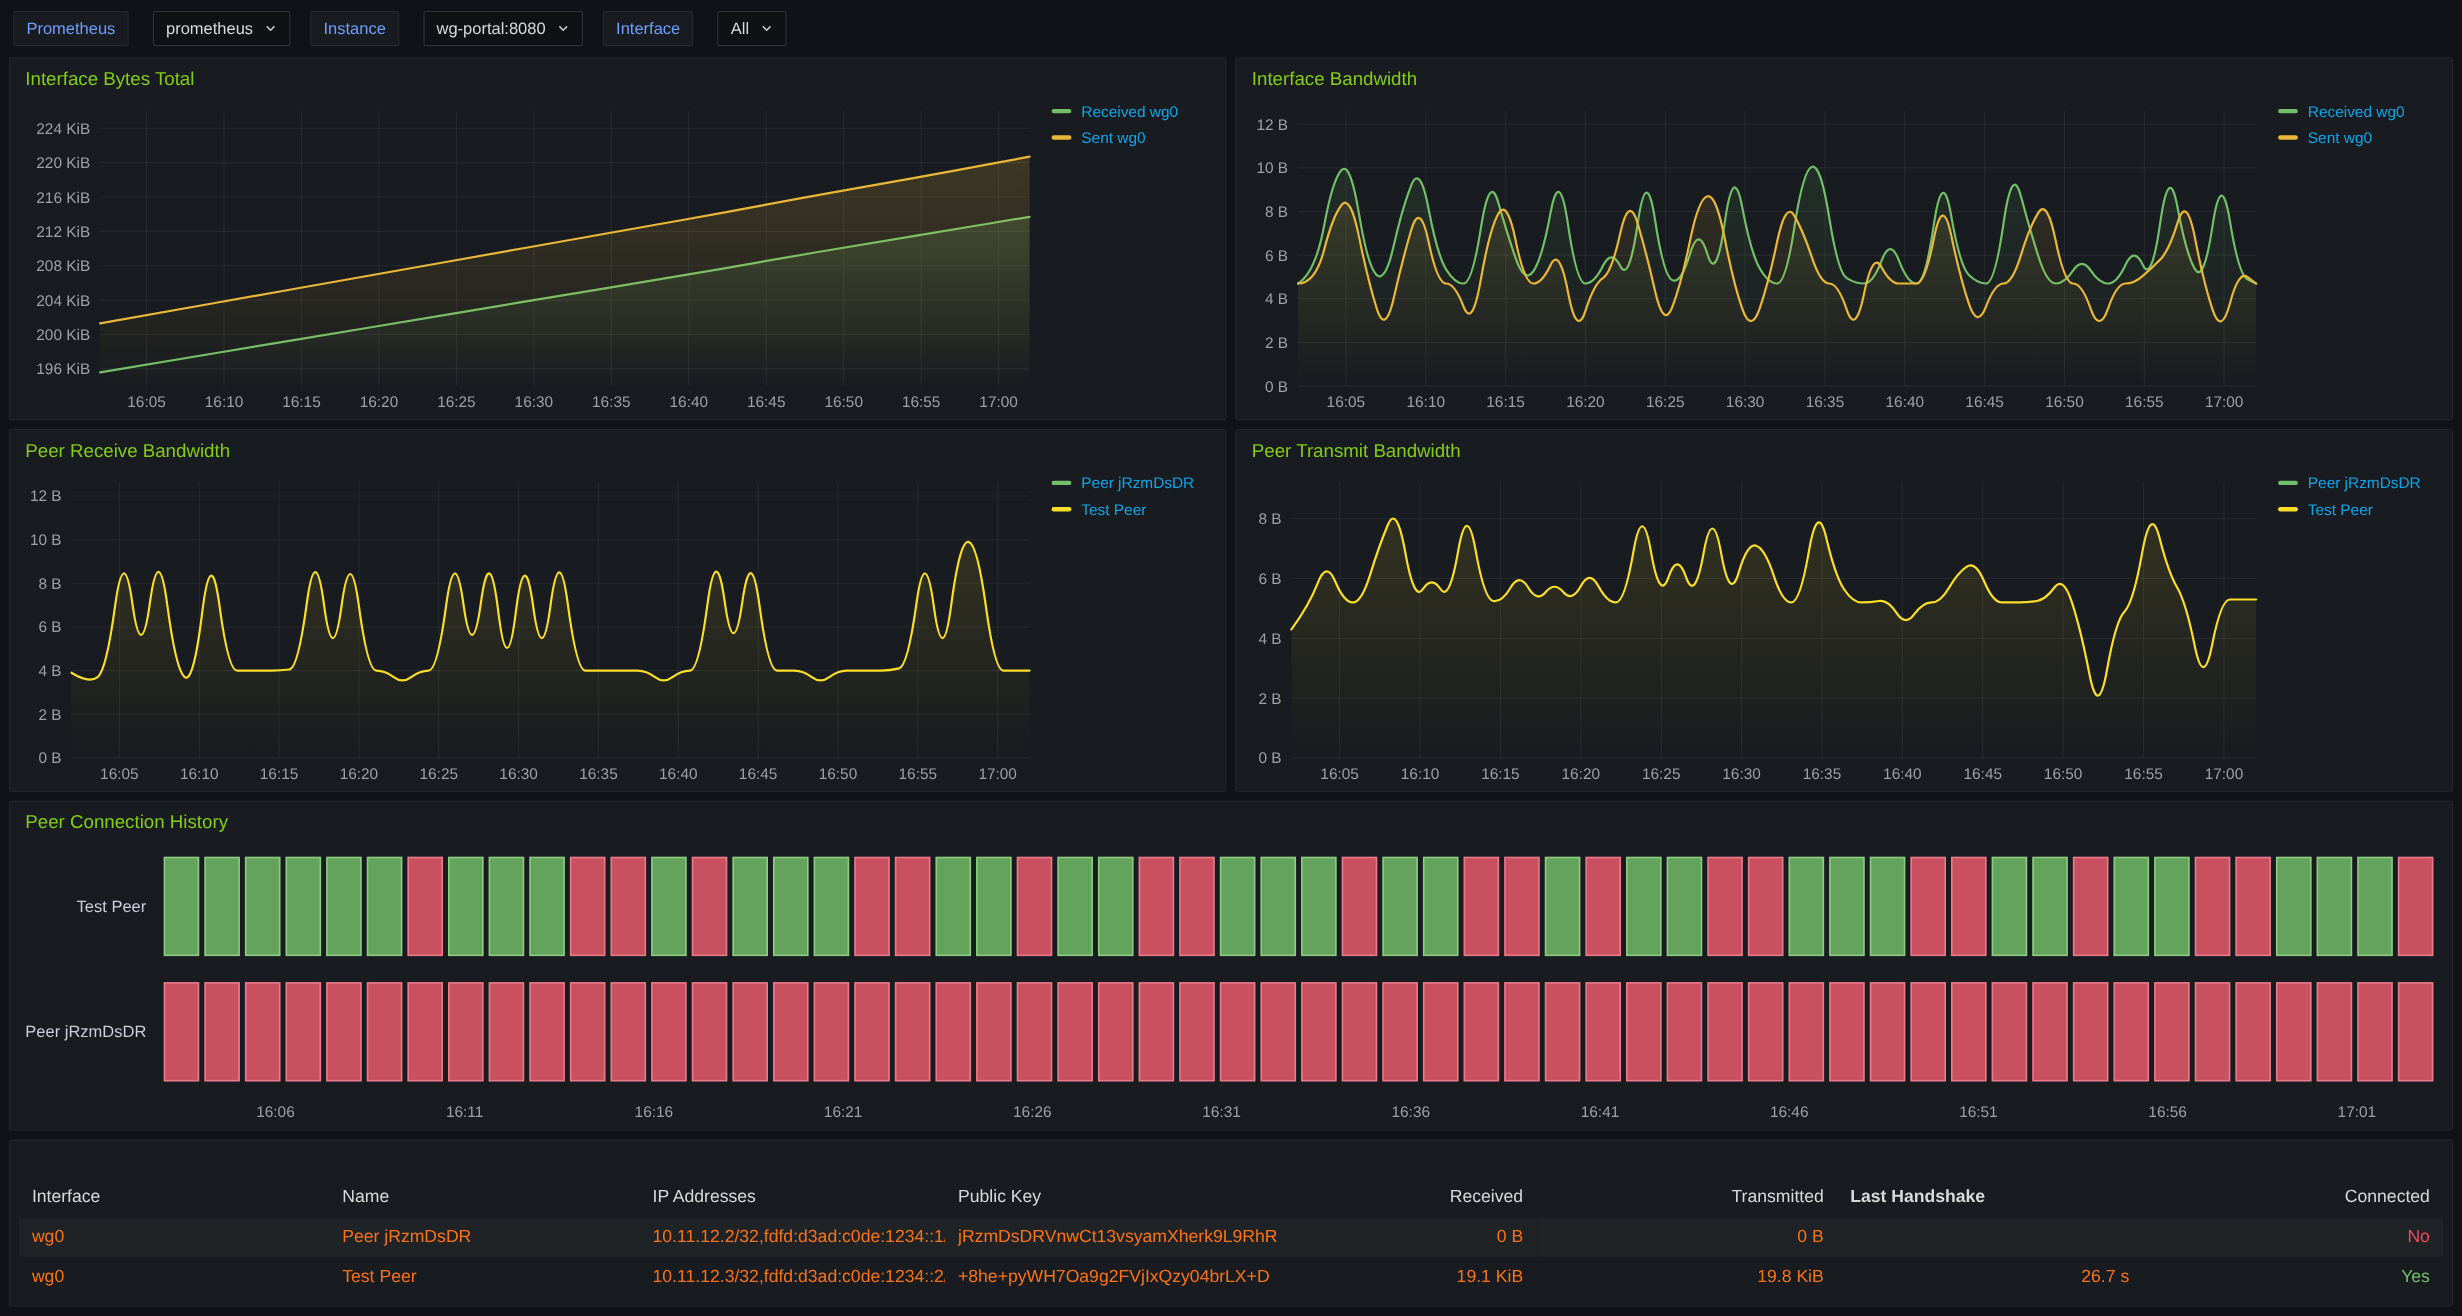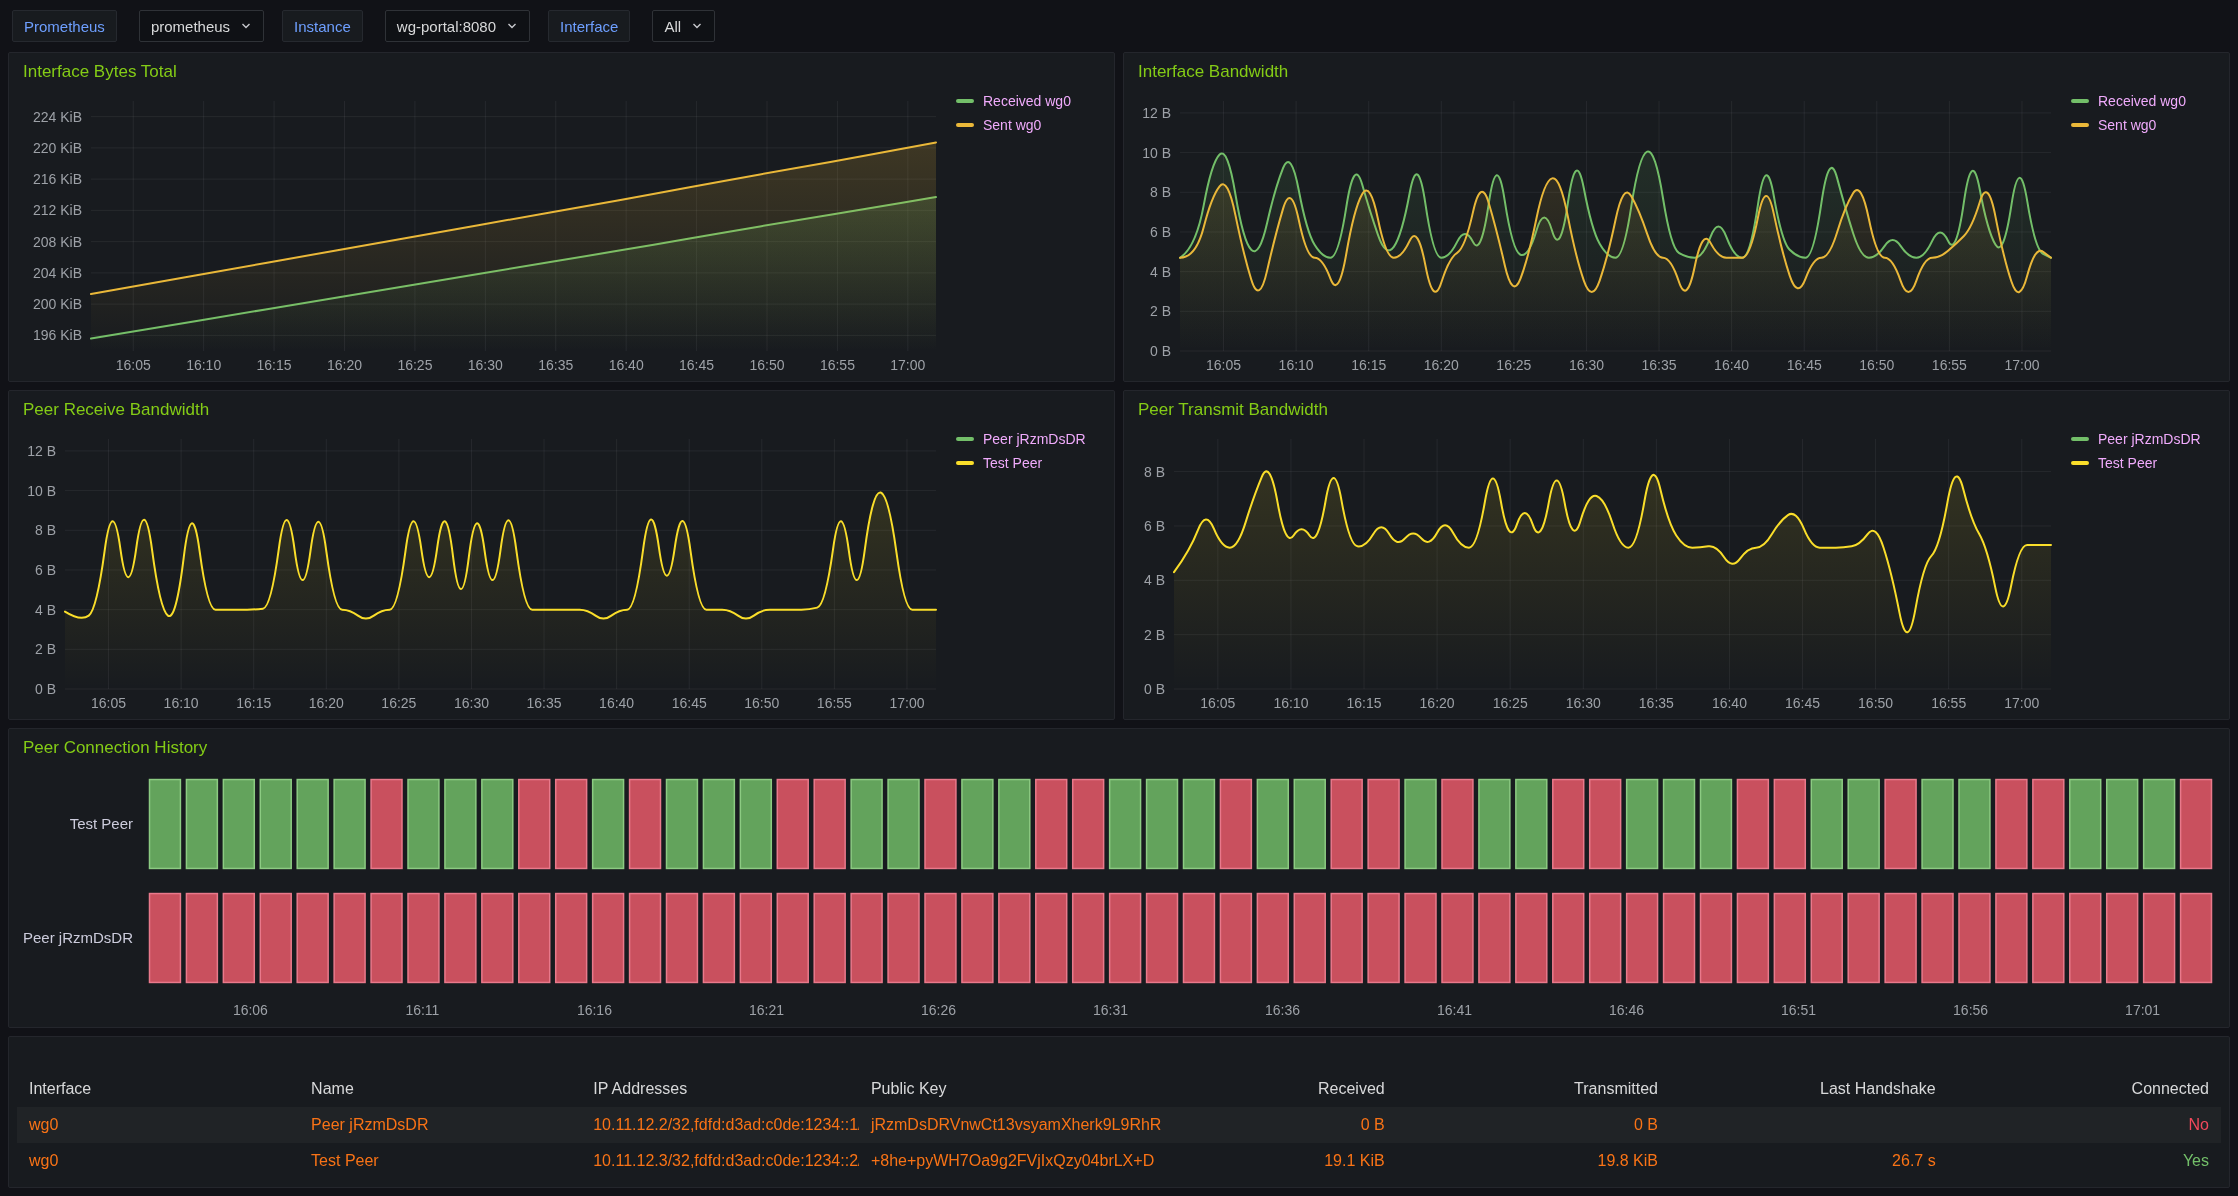--- a/index.html
+++ b/index.html
@@ -10,21 +10,21 @@
   .var-label{height:32px;display:flex;align-items:center;padding:0 11px;background:#181B1F;border:1px solid #26292F;border-radius:2px;color:#6E9FFF;font-size:15px}
   .var-value{height:32px;display:flex;align-items:center;gap:10px;padding:0 11px;background:#0F1115;border:1px solid #2F3237;border-radius:2px;color:#D8D9DA;font-size:15px;cursor:pointer}
   .row{display:flex;gap:8px;flex:0 0 330px;min-height:0}
   .panel{flex:1;background:#181B1F;border:1px solid #24262C;border-radius:2px;position:relative;min-width:0}
   .panel-title{font-size:17px;font-weight:500;color:#84cc16;padding:9px 0 0 14px;height:36px;cursor:pointer}
   .chart-body{position:absolute;top:38px;left:6px;right:6px;bottom:4px;display:flex}
   .chart-plot{flex:1;position:relative;min-width:0}
   .chart-legend{width:162px;padding:2px 4px 0 10px;display:flex;flex-direction:column;gap:8px;align-items:flex-start}
   .legend-item{display:flex;align-items:center;gap:9px;cursor:pointer}
   .legend-swatch{width:18px;height:4px;border-radius:2px;display:inline-block}
-  .legend-label{font-size:14px;color:#f0abfc;white-space:nowrap}
+  .legend-label{font-size:14px;color:#0ea5e9;white-space:nowrap}
   .history-panel{flex:0 0 300px}
   .history-body{position:absolute;top:38px;left:6px;right:6px;bottom:4px}
   .table-panel{flex:1}
   .table-body{position:absolute;top:34px;left:8px;right:8px;bottom:0;overflow:hidden}
   table{width:100%;border-collapse:collapse;table-layout:fixed;font-size:16px}
   th{color:#D8D9DA;font-weight:500;padding:9px 12px;white-space:nowrap;overflow:hidden;cursor:pointer}
   td{padding:9px 12px;white-space:nowrap;overflow:hidden;color:#f97316}
   tbody tr:nth-child(odd){background:rgba(255,255,255,0.035)}
   svg text{font-family:"Liberation Sans",sans-serif}
 </style>
@@ -467,21 +467,21 @@
     <div class="table-body">
       <table>
         <thead>
             <tr id="peer-table-head-row">
               <th style="text-align: left; width: 12.8%;">Interface</th>
               <th style="text-align: left; width: 12.8%;">Name</th>
               <th style="text-align: left; width: 12.6%;">IP Addresses</th>
               <th style="text-align: left; width: 17.2%;">Public Key</th>
               <th style="text-align: right; width: 7.2%;">Received</th>
               <th style="text-align: right; width: 12.4%;">Transmitted</th>
-              <th style="text-align: right; width: 12.6%;">Last Handshake</th>
+              <th style="text-align: left; width: 12.6%; font-weight: bold;">Last Handshake</th>
               <th style="text-align: right; width: 12.4%;">Connected</th>
             </tr>
           </thead>
         <tbody id="peer-table-body">
             <tr>
               <td style="text-align: left;">wg0</td>
               <td style="text-align: left;">Peer jRzmDsDR</td>
               <td style="text-align: left;">10.11.12.2/32,fdfd:d3ad:c0de:1234::1/128</td>
               <td style="text-align: left;">jRzmDsDRVnwCt13vsyamXherk9L9RhR</td>
               <td style="text-align: right;">0 B</td>

